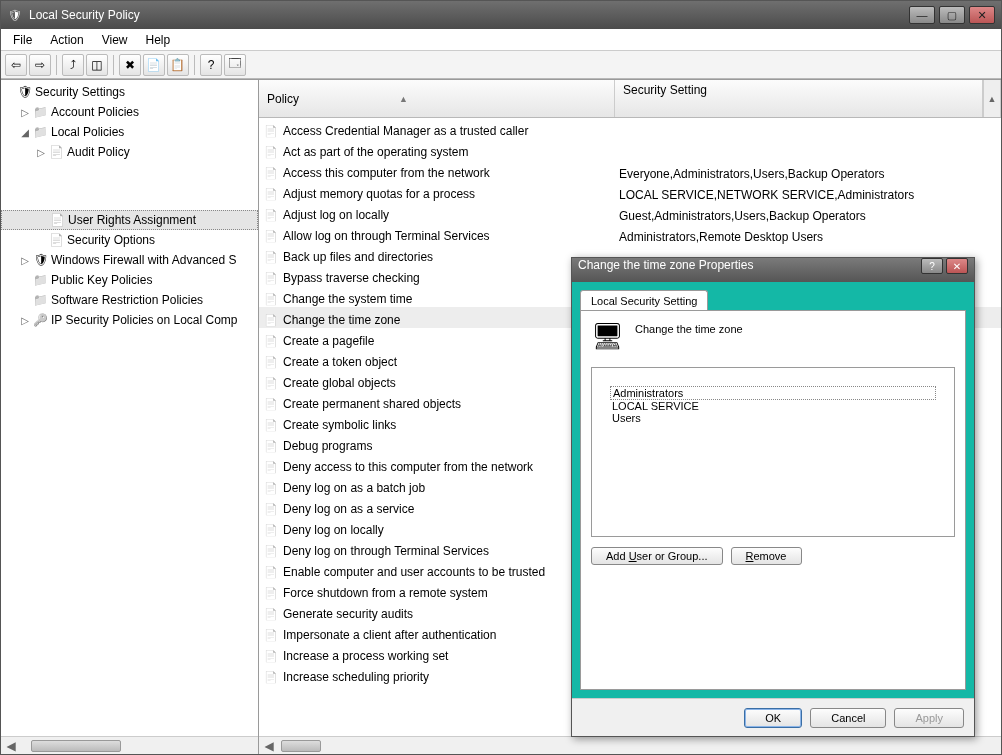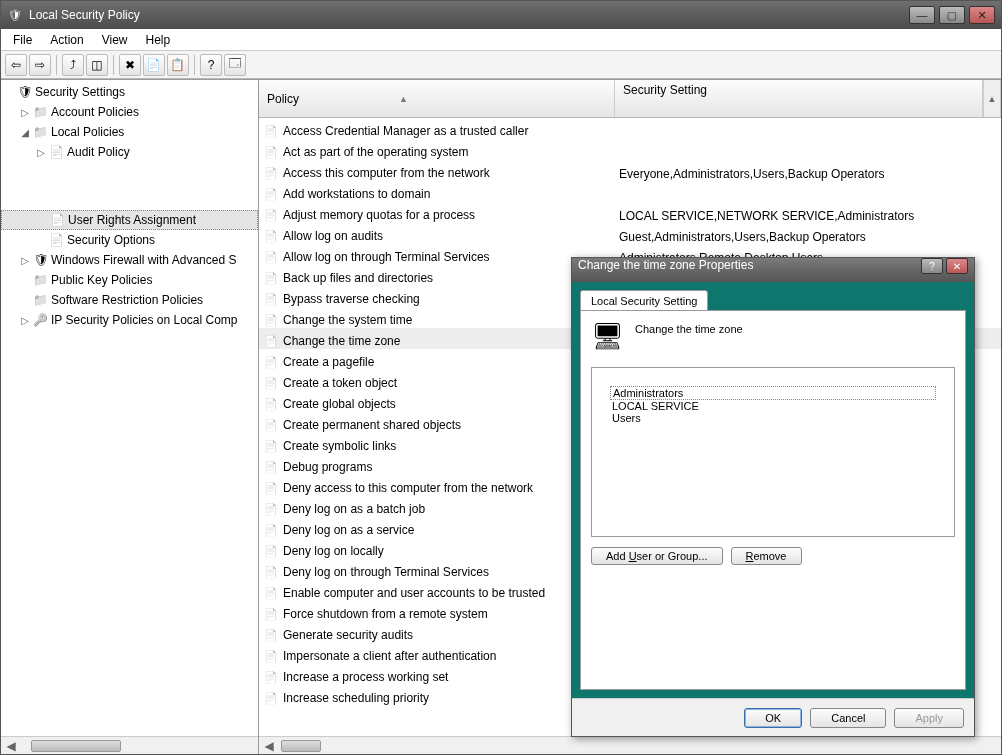--- a/index.html
+++ b/index.html
@@ -44,21 +44,21 @@
   .hscroll .arrow{width:16px;text-align:center;color:#666;}
   .sort-arrow{font-size:9px;color:#777;}
   .vscroll-btn{width:16px;background:#eee;border-left:1px solid #ccc;display:flex;align-items:center;justify-content:center;font-size:9px;color:#666;}
 
   
   .dialog { position:absolute; left:570px; top:256px; width:404px; height:480px; background:#f0f0f0; border:1px solid #555; box-shadow:2px 2px 8px rgba(0,0,0,0.4); display:flex;flex-direction:column;}
   .dlg-title{height:24px;background:linear-gradient(#7a7a7a,#555);color:#fff;display:flex;justify-content:space-between;padding:0 6px;font-size:12px;}
   .dlg-caps{display:flex;gap:3px;}
   .dlg-caps div{width:22px;height:16px;background:linear-gradient(#bbb,#888);border:1px solid #333;border-radius:2px;display:flex;align-items:center;justify-content:center;font-size:10px;}
   .dlg-caps .close{background:linear-gradient(#d88,#b55);}
-  .dlg-body{flex:1;background:#0f766e;padding:8px;display:flex;flex-direction:column;}
+  .dlg-body{flex:1;background:#14b8a6;padding:8px;display:flex;flex-direction:column;}
   .tabstrip{display:flex;margin-bottom:-1px;}
   .tab{padding:4px 10px;border:1px solid #9a9a9a;border-bottom:none;background:#fff;border-radius:3px 3px 0 0;font-size:11px;}
   .tabpanel{flex:1;border:1px solid #9a9a9a;background:#fff;padding:10px;display:flex;flex-direction:column;gap:10px;}
   .dlg-heading{display:flex;gap:12px;align-items:flex-start;}
   .dlg-heading .big-ico{width:32px;height:36px;font-size:26px;filter:grayscale(1);}
   .listbox{border:1px solid #9a9a9a;background:#fff;height:170px;padding:18px;overflow:auto;}
   .listbox div{padding:0 2px;font-size:11px;}
   .listbox div.sel{border:1px dotted #888;}
   .dlg-row-btns{display:flex;gap:8px;}
   .btn2{padding:2px 14px;border:1px solid #888;background:linear-gradient(#fdfdfd,#e4e4e4);border-radius:3px;font-size:11px;min-width:70px;text-align:center;}
@@ -193,35 +193,28 @@
           <div class="list-row">
             <div class="c1">
               <span class="row-ico"></span>
               <span>Access this computer from the network</span>
             </div>
             <div class="c2">Everyone,Administrators,Users,Backup Operators</div>
           </div>
           <div class="list-row">
             <div class="c1">
               <span class="row-ico"></span>
-              <span>Add workstations to domain</span>
-            </div>
-            <div class="c2"></div>
-          </div>
-          <div class="list-row">
-            <div class="c1">
-              <span class="row-ico"></span>
               <span>Adjust memory quotas for a process</span>
             </div>
             <div class="c2">LOCAL SERVICE,NETWORK SERVICE,Administrators</div>
           </div>
           <div class="list-row">
             <div class="c1">
               <span class="row-ico"></span>
-              <span>Allow log on audits</span>
+              <span>Adjust log on locally</span>
             </div>
             <div class="c2">Guest,Administrators,Users,Backup Operators</div>
           </div>
           <div class="list-row">
             <div class="c1">
               <span class="row-ico"></span>
               <span>Allow log on through Terminal Services</span>
             </div>
             <div class="c2">Administrators,Remote Desktop Users</div>
           </div>

